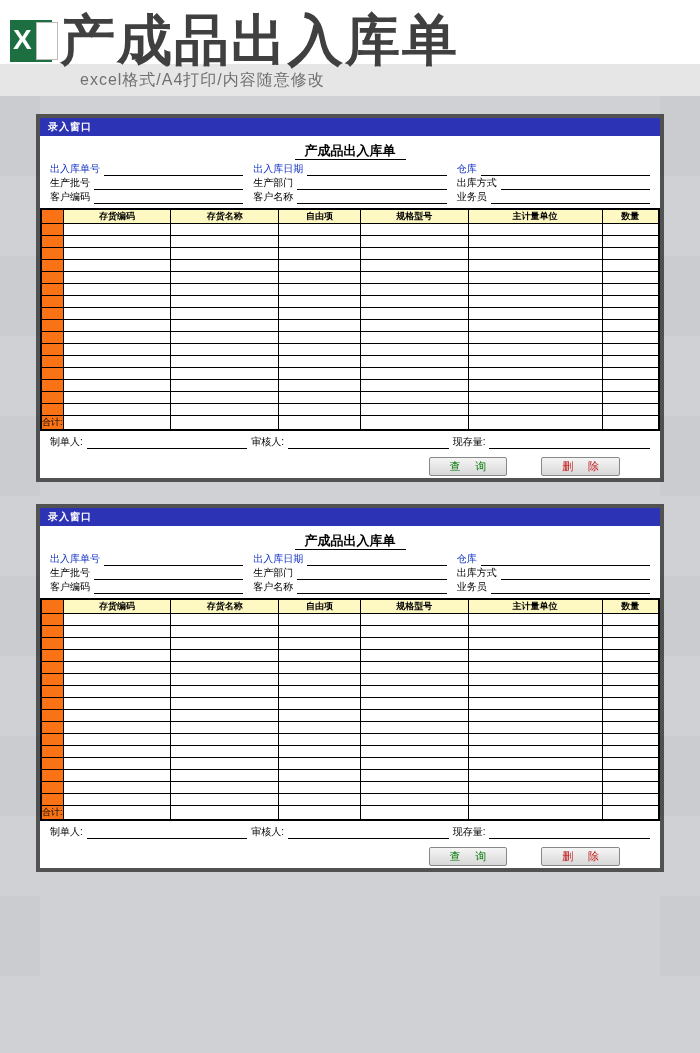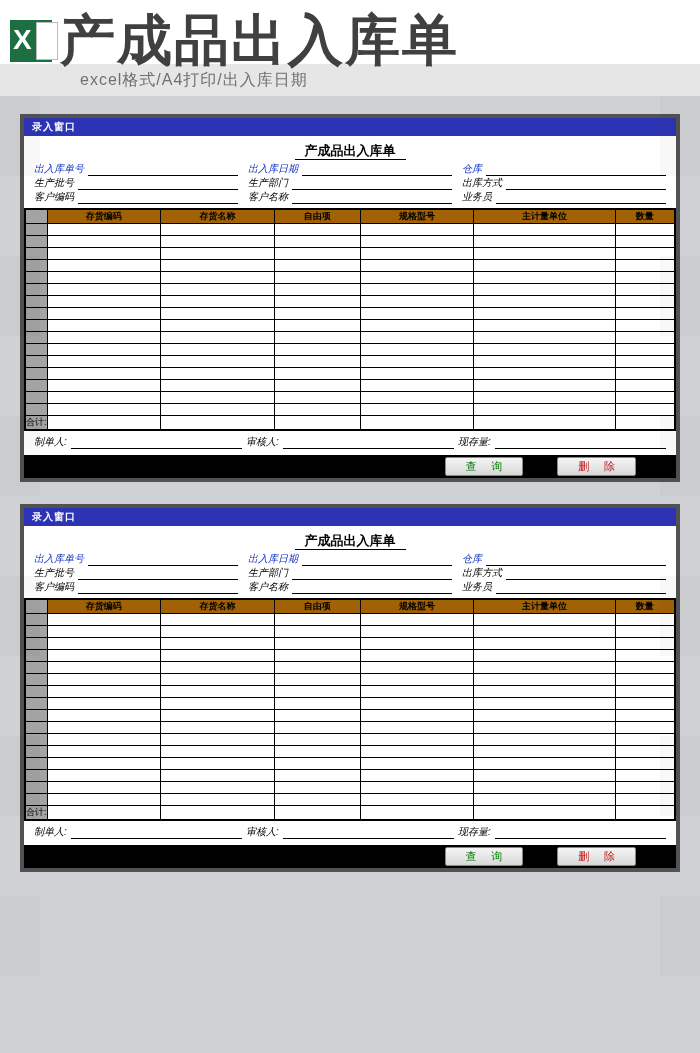--- a/index.html
+++ b/index.html
@@ -60,21 +60,21 @@
     line-height: 32px;
     padding-left: 80px;
     font-size: 16px;
     letter-spacing: 1px;
     color: #707070;
   }
 
   
   .preview-area {
     background: #cfd1d4;
-    padding: 18px 20px 10px;
+    padding: 18px 36px 10px;
     position: relative;
     height: calc(1053px - 64px - 32px);
   }
   .watermark-strip {
     position: absolute;
     top: 0; bottom: 0;
     width: 40px;
     background: repeating-linear-gradient(180deg, rgba(0,0,0,0.05) 0 80px, rgba(0,0,0,0) 80px 160px);
     opacity: .5;
   }
@@ -109,46 +109,46 @@
 
   
   .fields {
     display: grid;
     grid-template-columns: 1fr 1fr 1fr;
     gap: 0 10px;
     padding: 2px 10px 4px;
     font-size: 10px;
   }
   .fcell { display: flex; align-items: flex-end; }
-  .flabel { white-space: nowrap; margin-right: 4px; font-style: italic; }
+  .flabel { white-space: nowrap; margin-right: 4px; }
   .flabel.blue { color: #1030c0; }
   .fval {
     flex: 1;
     border-bottom: 1px solid #000;
     height: 11px;
   }
 
   
   table.grid {
     width: 100%;
     border-collapse: collapse;
     border: 2px solid #000;
     font-size: 9px;
   }
   table.grid th, table.grid td {
     border: 1px solid #000;
     padding: 0;
     height: 12px;
   }
   table.grid th {
-    background: #a16207;
+    background: #fef9c3;
     font-weight: 700;
   }
   table.grid th.lead, table.grid td.lead {
-    background: #a3a3a3;
+    background: #f97316;
     width: 22px;
   }
   table.grid tr.total td.sumlab {
     text-align: center;
   }
 
   
   .footer-fields {
     display: grid;
     grid-template-columns: 1fr 1fr 1fr;
@@ -157,21 +157,21 @@
     font-size: 10px;
   }
   .footer-fields .fcell .flabel { color:#000; }
 
   
   .btn-bar {
     display: flex;
     justify-content: flex-end;
     gap: 34px;
     padding: 2px 40px 2px;
-    background: #000000;
+    background: #ffffff;
   }
   .pill-btn {
     background: linear-gradient(#f5f5f5, #d8d8d8);
     border: 1px solid #888;
     border-radius: 2px;
     font-size: 11px;
     letter-spacing: 6px;
     padding: 1px 14px 1px 20px;
     font-family: SimSun, serif;
   }
@@ -182,21 +182,21 @@
 </head>
 <body>
 
 <div class="banner">
   <div class="excel-icon">
     <div class="page"></div>
     <div class="x">X</div>
   </div>
   <div class="banner-title">产成品出入库单</div>
 </div>
-<div class="subbar">excel格式/A4打印/出入库日期</div>
+<div class="subbar">excel格式/A4打印/内容随意修改</div>
 
 <div class="preview-area">
   <div class="watermark-strip left"></div>
   <div class="watermark-strip right"></div>
 
   <div id="cards-host">
   <div class="form-card">
     <div class="form-inner">
       <div class="titlebar">录入窗口</div>
       <div class="form-title">

